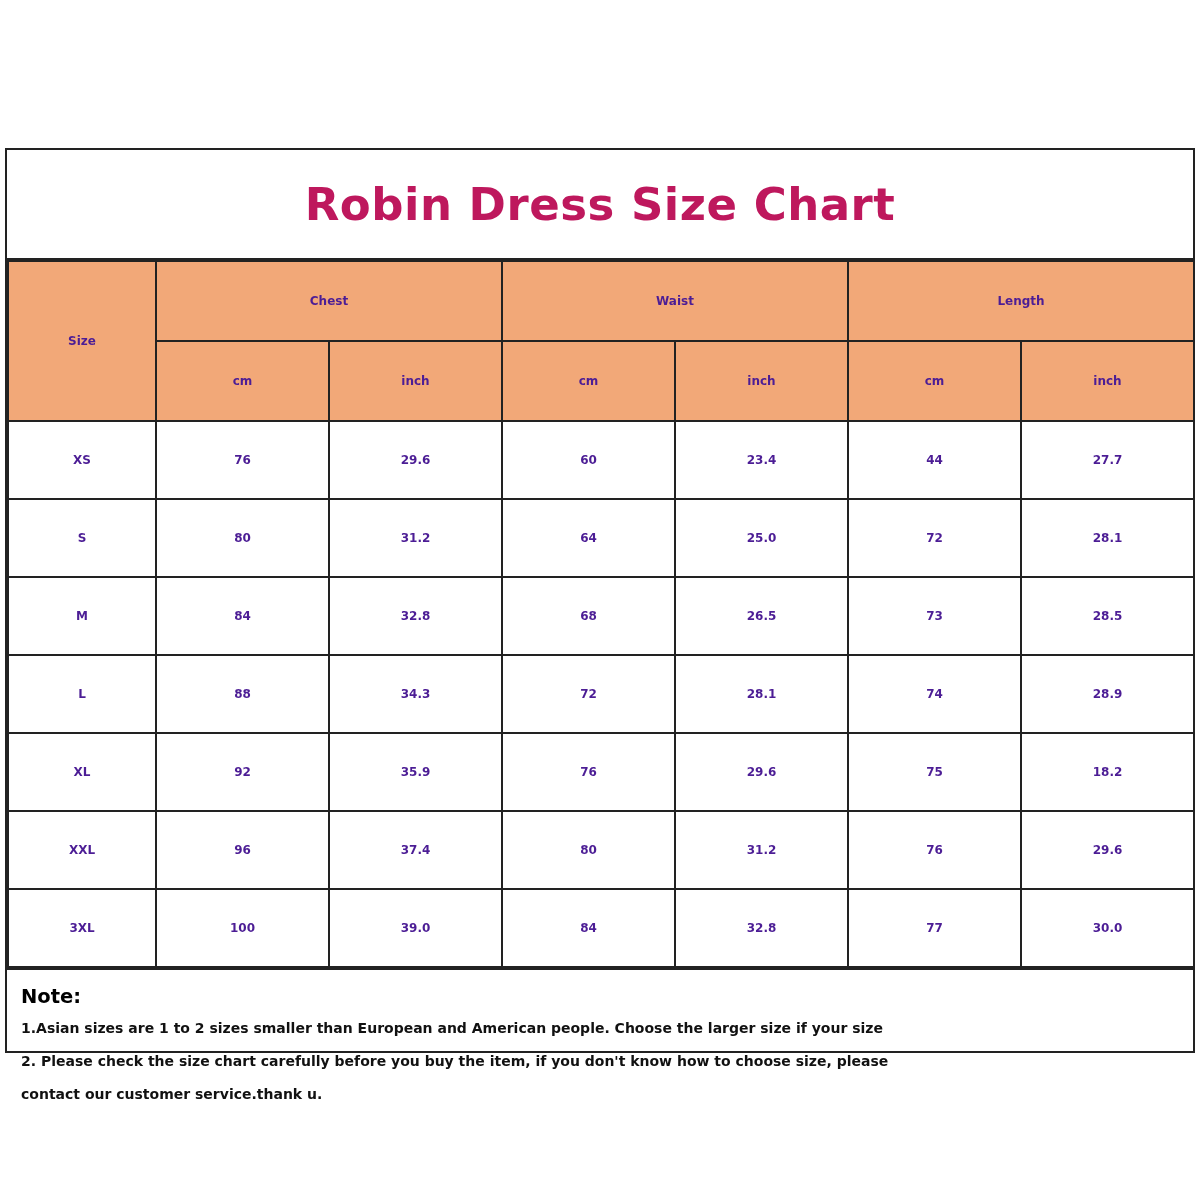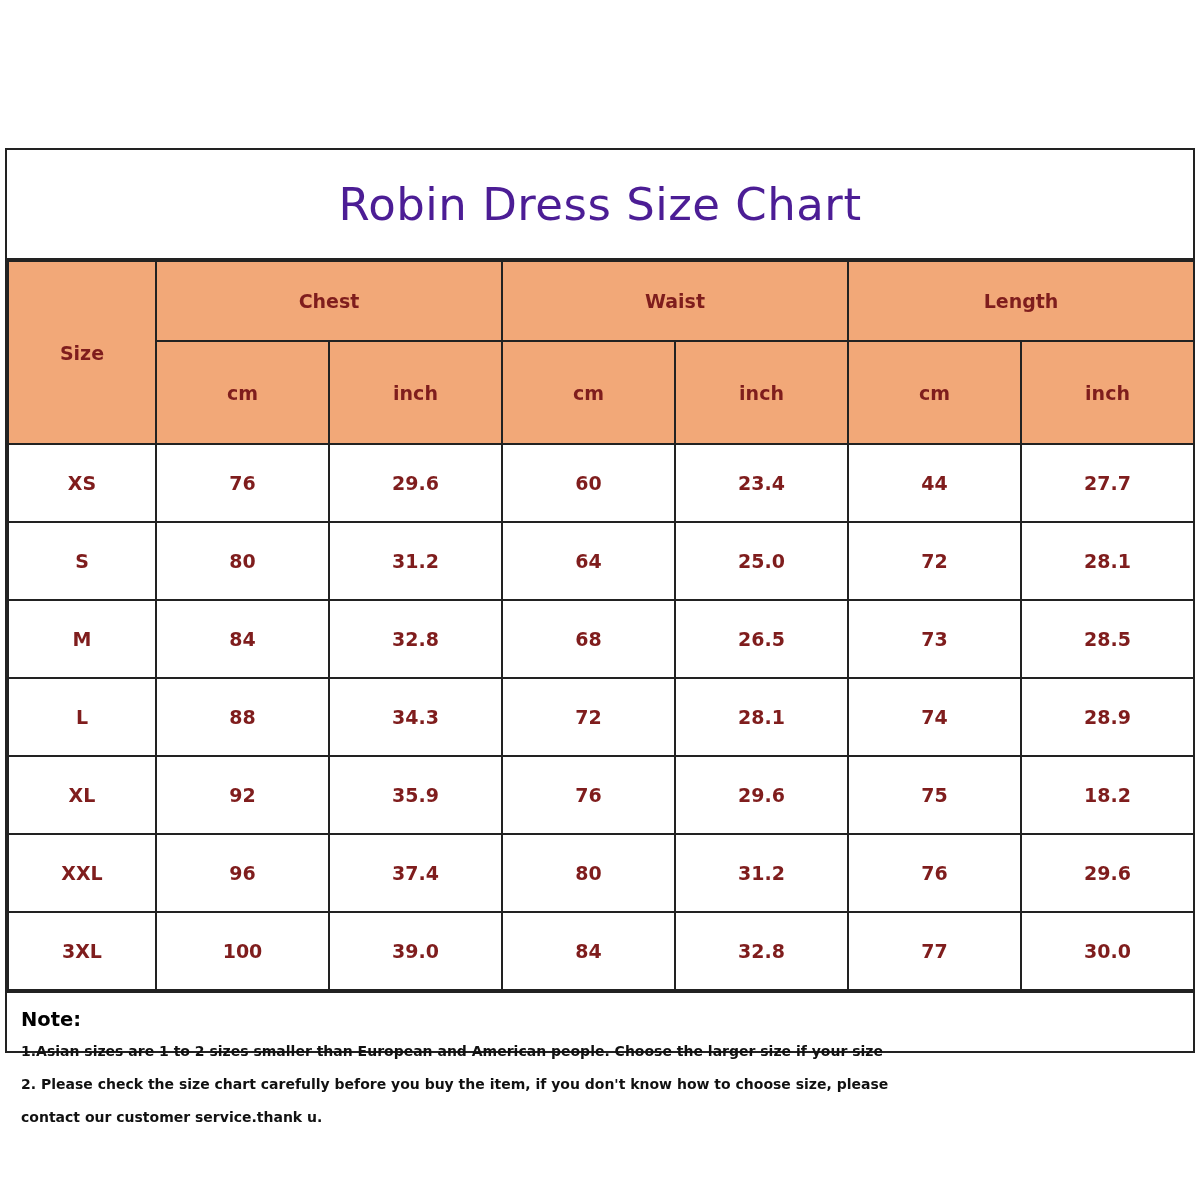--- a/index.html
+++ b/index.html
@@ -31,52 +31,52 @@
   }
   .title-band {
     height: 110px;
     border-bottom: 2px solid #222222;
     display: flex;
     align-items: center;
     justify-content: center;
     box-sizing: border-box;
   }
   .title-text {
-    color: #4c1d95;
-    font-weight: normal;
+    color: #be185d;
+    font-weight: bold;
     font-size: 45px;
     letter-spacing: 0.5px;
     font-family: "DejaVu Sans", sans-serif;
   }
   table.size-table {
     border-collapse: collapse;
     width: 100%;
     table-layout: fixed;
   }
   table.size-table th,
   table.size-table td {
     border: 2px solid #222222;
     text-align: center;
     font-weight: bold;
-    color: #7f1d1d;
-    font-size: 19px;
+    color: #4c1d95;
+    font-size: 12px;
     box-sizing: border-box;
   }
   th.head-group, th.head-unit, th.head-size {
     background: #f2a878;
     font-size: 20px;
   }
   th.head-size {
     font-size: 20px;
   }
   th.head-group {
     height: 80px;
   }
   th.head-unit {
-    height: 103px;
+    height: 80px;
     font-size: 19px;
   }
   td.data-cell {
     height: 78px;
     font-size: 21px;
     background: #ffffff;
   }
   td.size-cell {
     font-size: 21px;
   }

